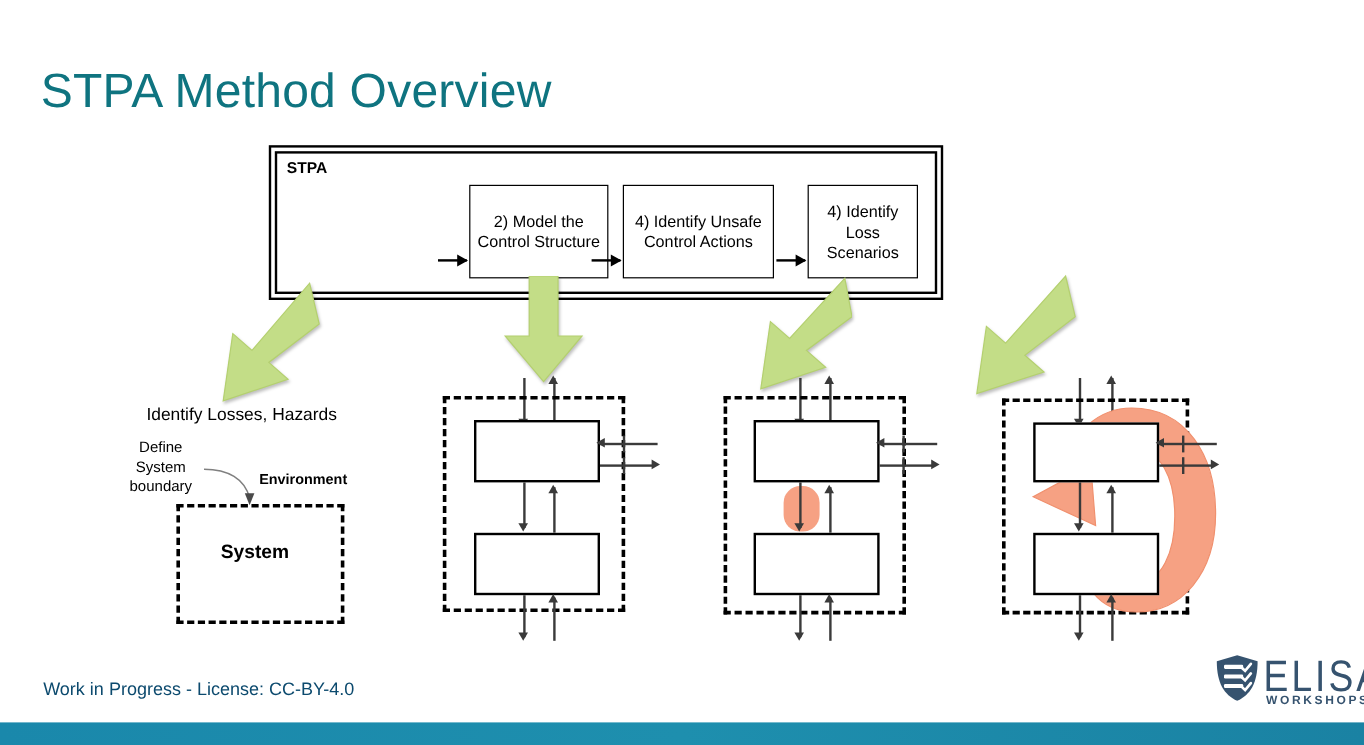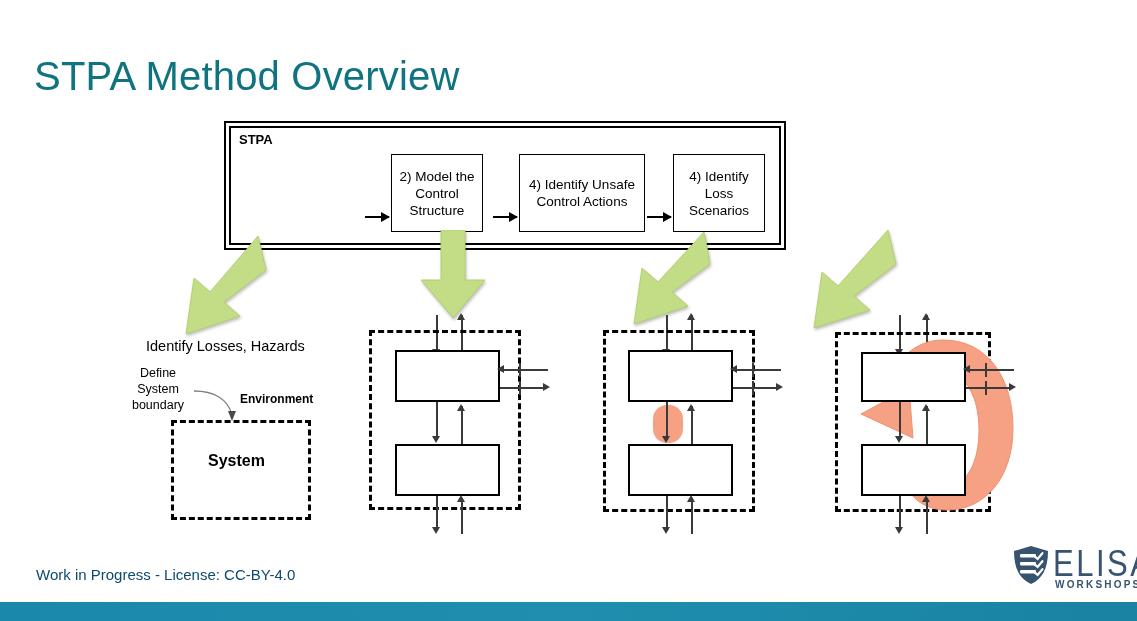--- a/index.html
+++ b/index.html
@@ -109,21 +109,21 @@
 <div id="slide">
 
   <div class="title">STPA Method Overview</div>
 
   <div class="stpa-outer">
     <div class="stpa-inner">
       <div class="stpa-label">STPA</div>
 
       <div class="step-arrow" style="left:134px;width:24px;"></div>
 
-      <div class="step" style="left:160px;width:92px;height:78px;align-items:center;">
+      <div class="step" style="left:160px;width:116px;height:78px;align-items:center;">
         <span>2) Model the Control Structure</span>
       </div>
       <div class="step-arrow" style="left:262px;width:24px;"></div>
 
       <div class="step" style="left:288px;width:126px;height:78px;">
         <span>4) Identify Unsafe Control Actions</span>
       </div>
       <div class="step-arrow" style="left:416px;width:24px;"></div>
 
       <div class="step" style="left:442px;width:92px;height:78px;">
@@ -149,21 +149,21 @@
       <polygon points="104,4 110,36 72,64 88,78 34,96 42,40 58,54" fill="#c3dd87" stroke="#b4d06f" stroke-width="1"></polygon>
     </svg>
   </div>
 
   <div class="garrow" style="left:778px;top:228px;">
     <svg width="120" height="108" viewBox="0 0 120 108">
       <polygon points="10,2 2,36 44,68 28,82 84,100 76,44 60,58" fill="#c3dd87" stroke="#b4d06f" stroke-width="1" transform="translate(120,0) scale(-1,1)"></polygon>
     </svg>
   </div>
 
-  <div class="diagram" style="left:118px;top:330px;width:250px;height:200px;">
+  <div class="diagram" style="left:94px;top:330px;width:250px;height:200px;">
 
     <div class="d1-title" style="left:28px;top:8px;">Identify Losses, Hazards</div>
 
     <div class="d1-define" style="left:0px;top:35px;">Define System boundary</div>
 
     <svg style="position:absolute;left:74px;top:55px;" width="52" height="40" viewBox="0 0 52 40">
       <path d="M2,6 C22,6 36,14 40,30" fill="none" stroke="#808080" stroke-width="1.3"></path>
       <polygon points="40,36 36,26 44,26" fill="#4a4a4a"></polygon>
     </svg>
 

